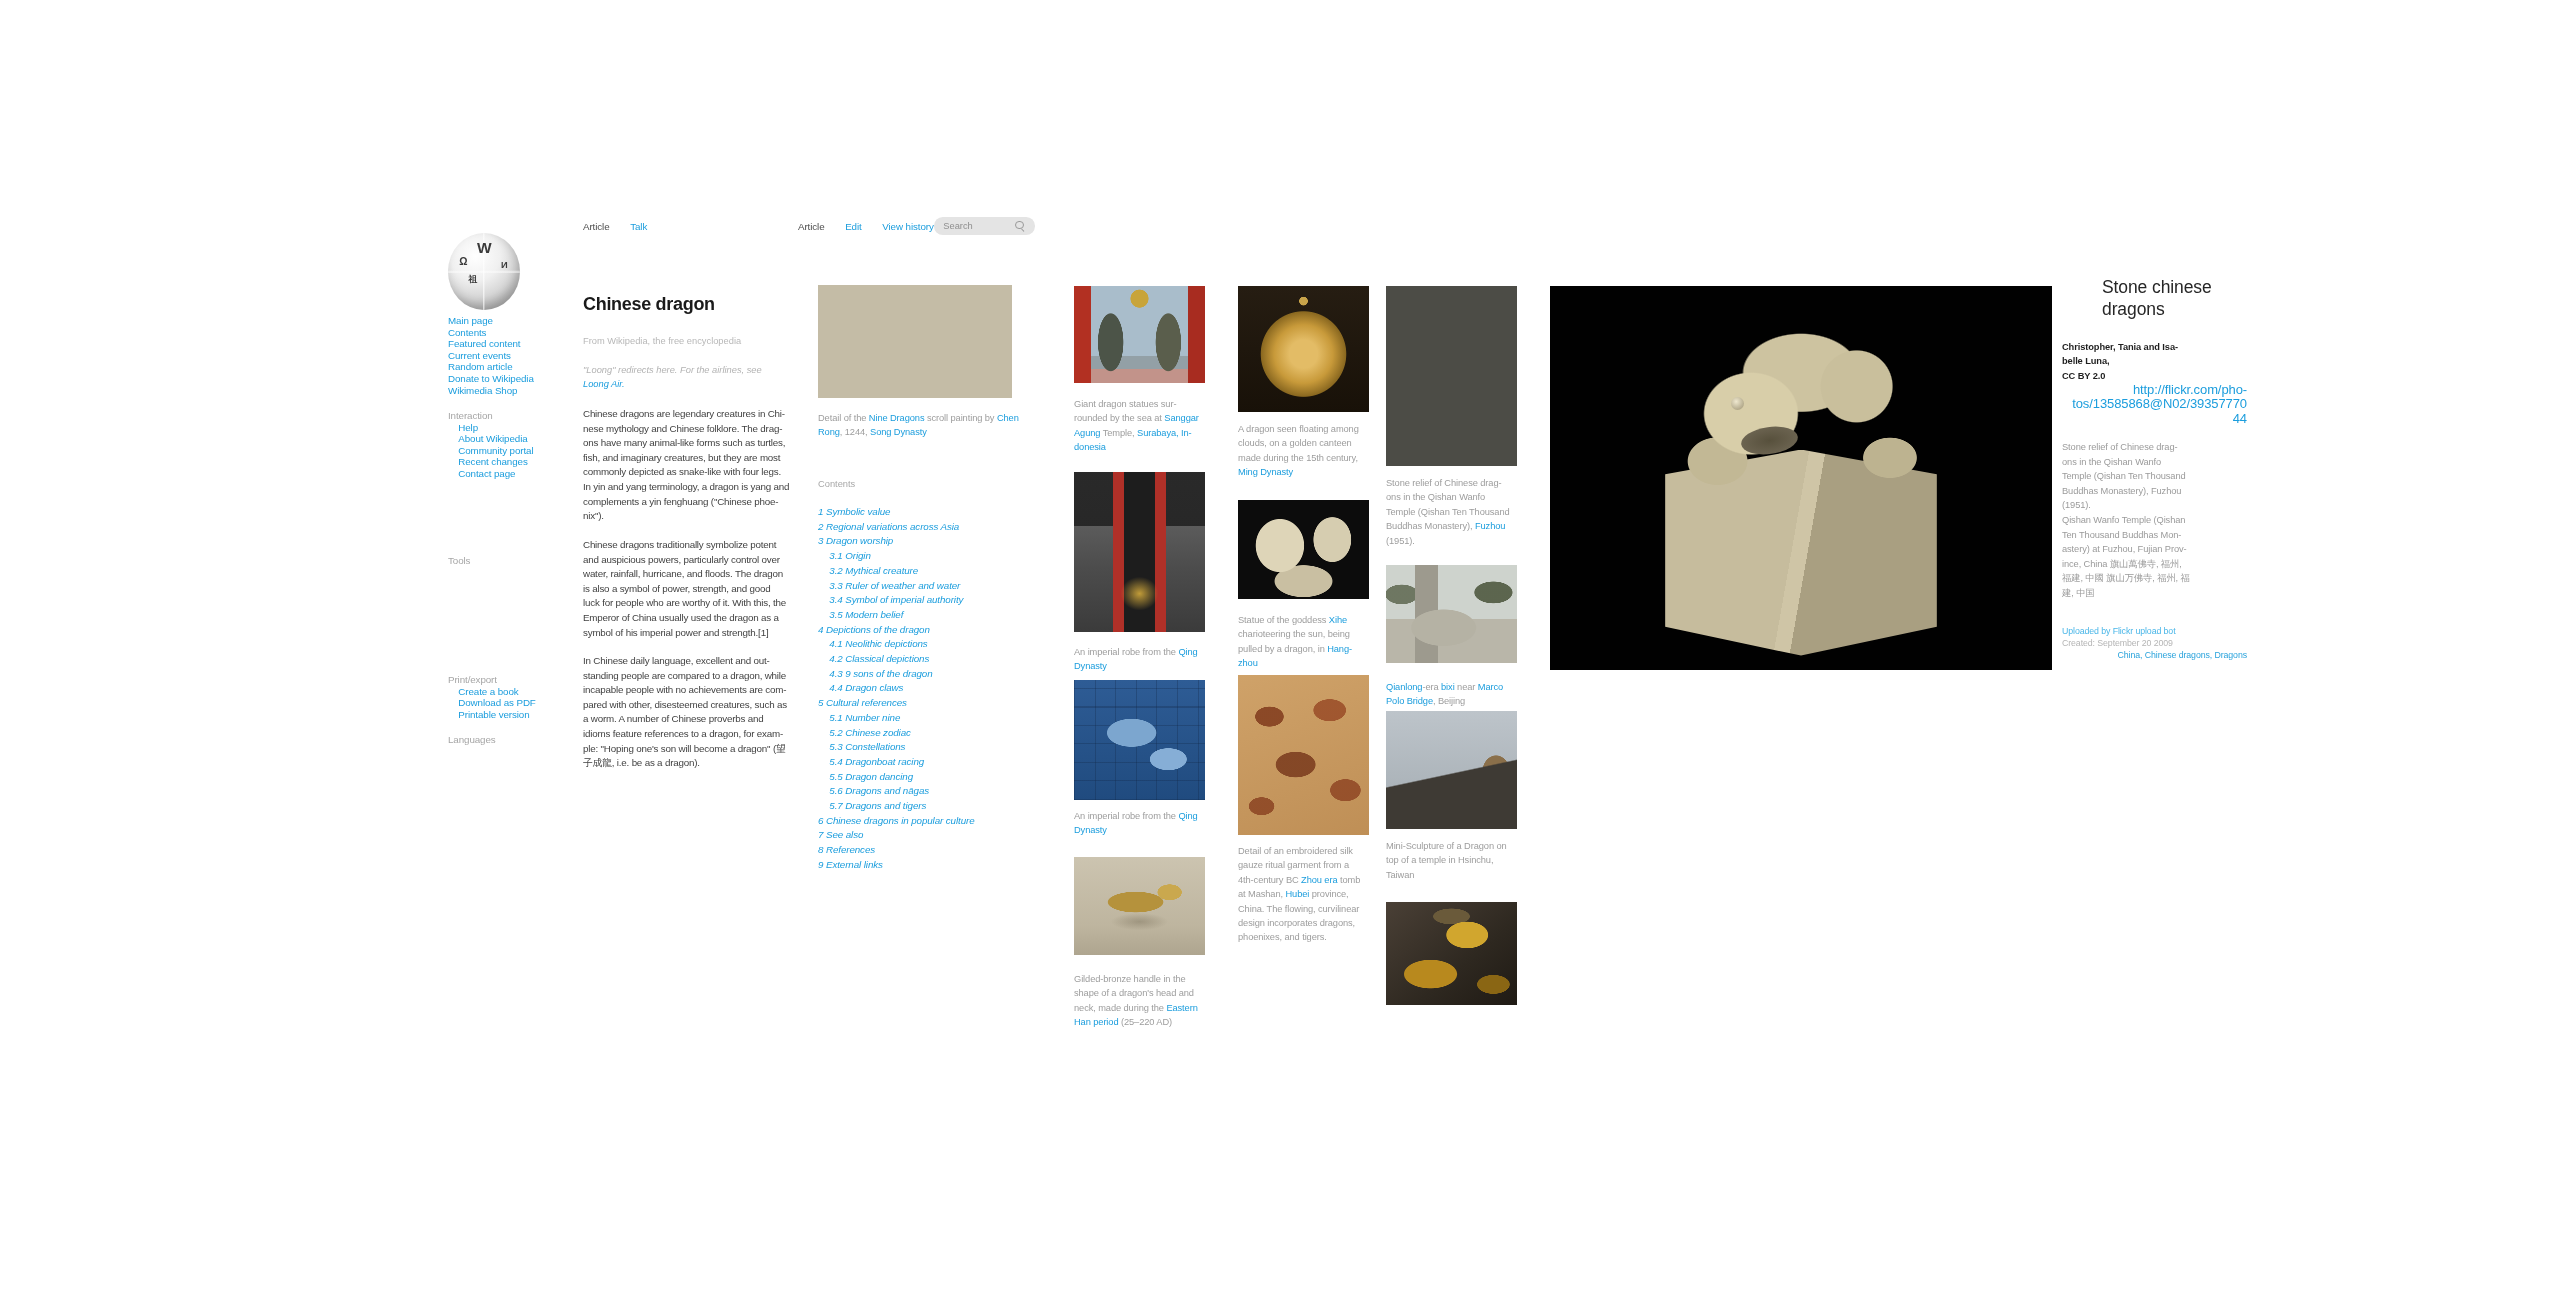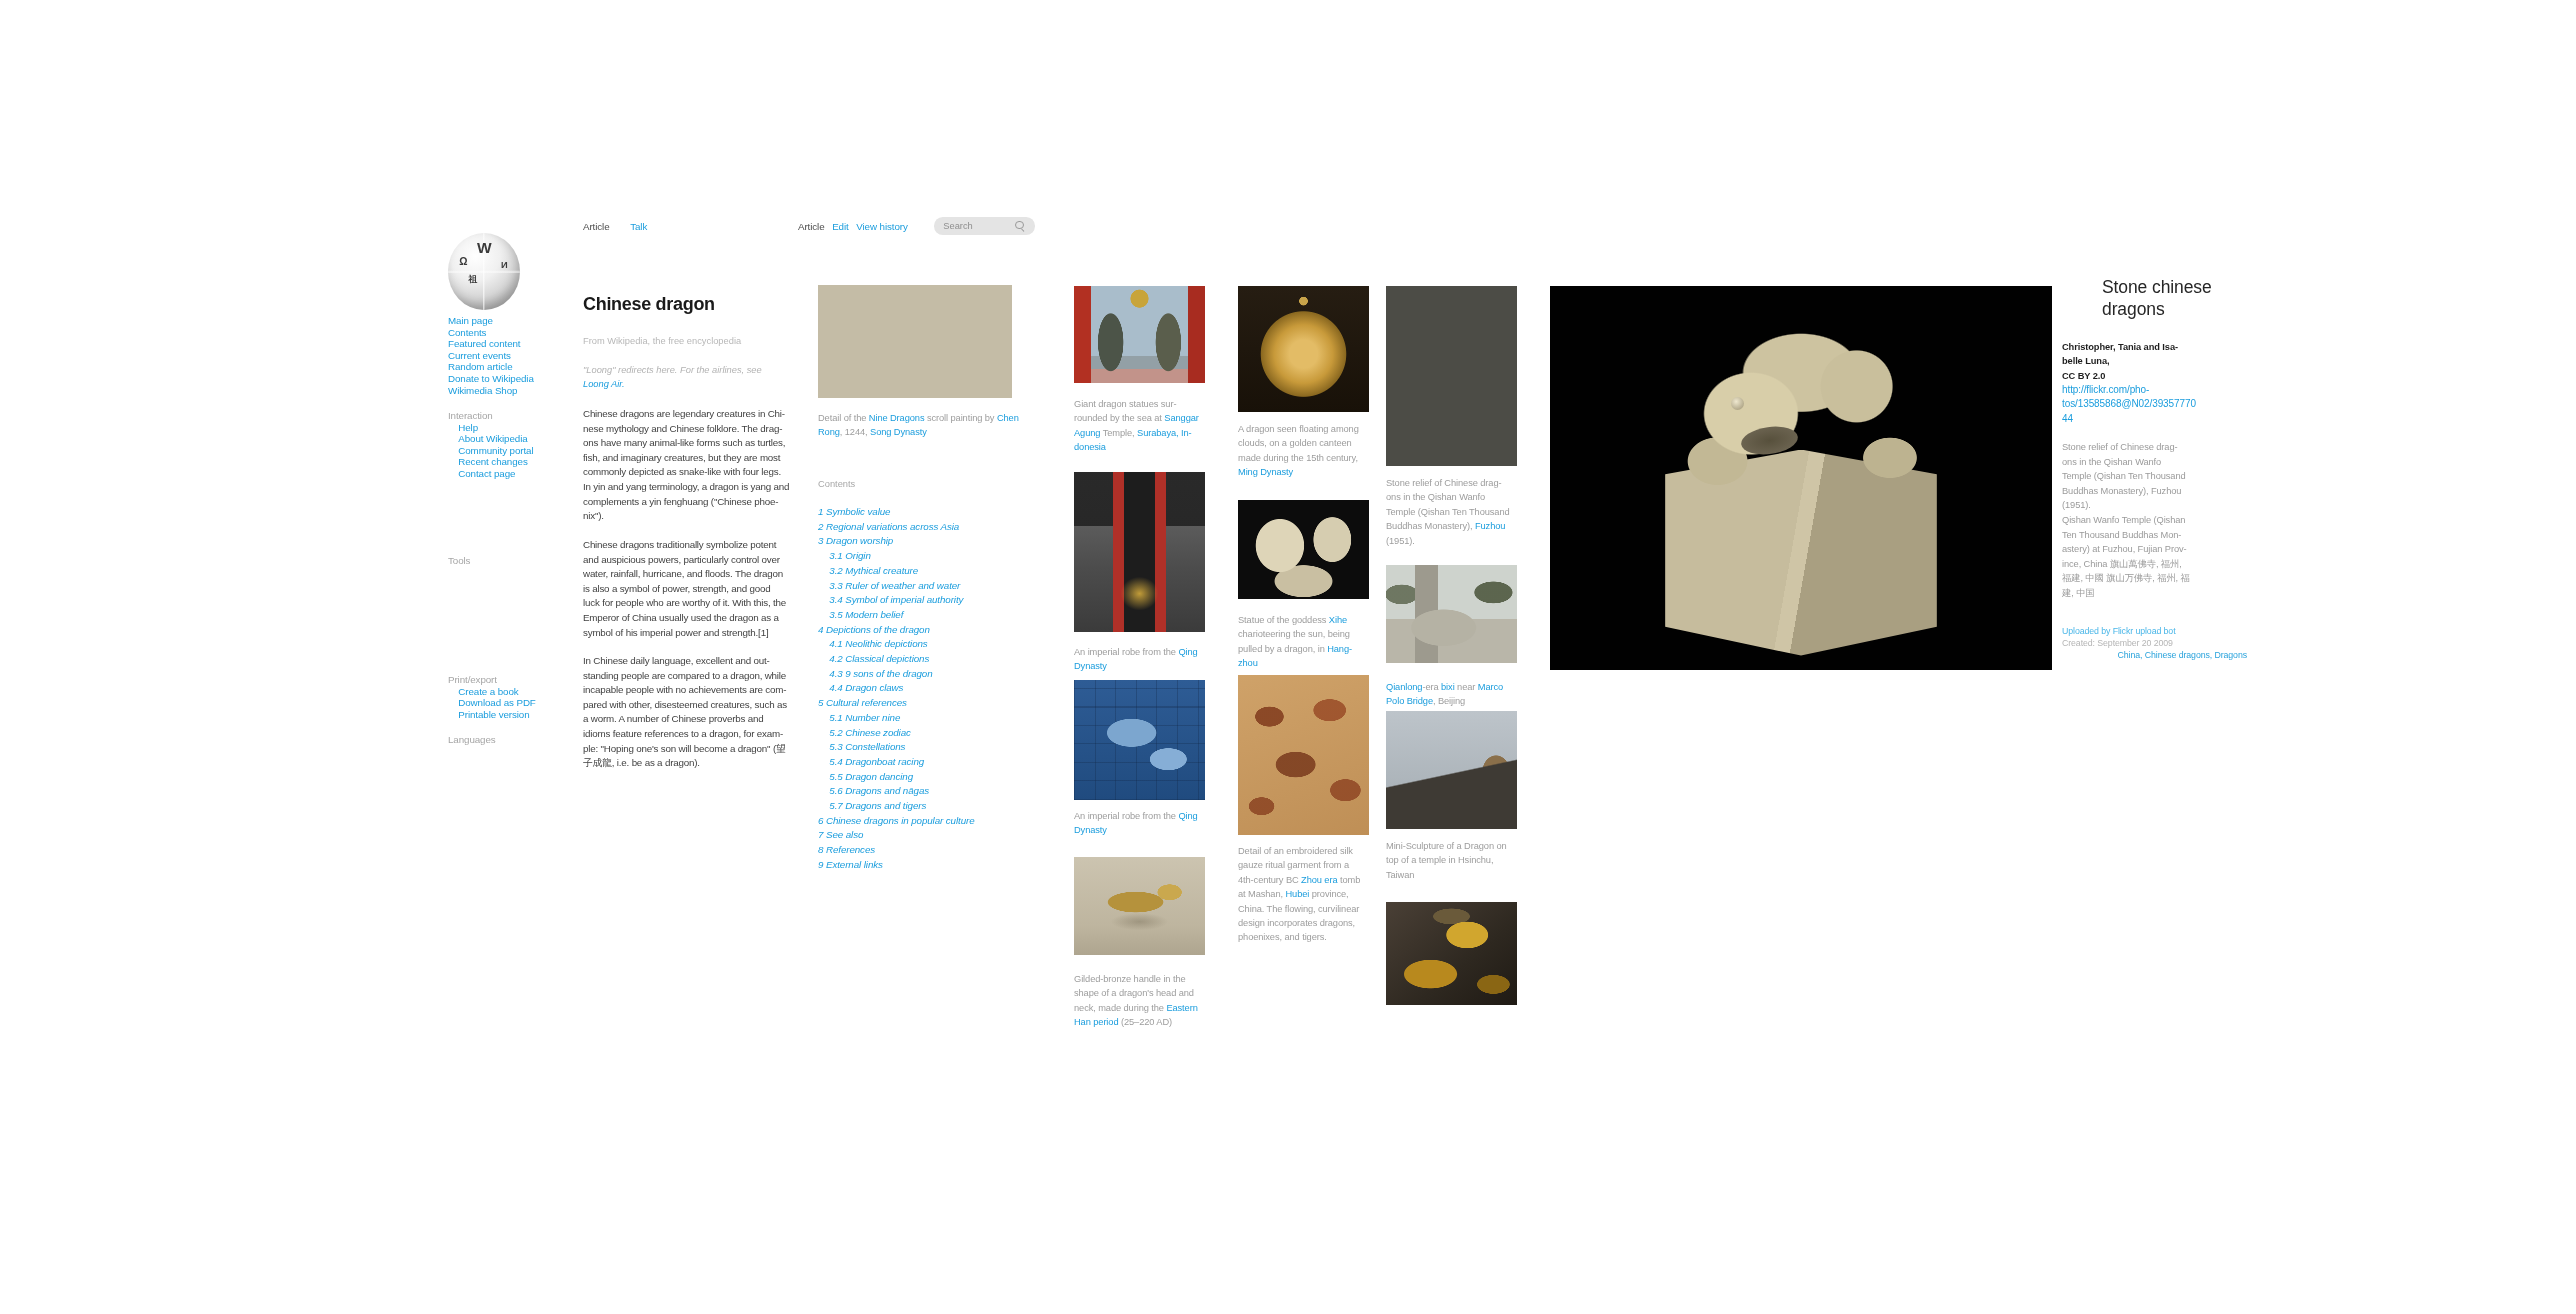--- a/index.html
+++ b/index.html
@@ -6,21 +6,21 @@
   #page{position:relative;width:2629px;height:1314px;background:#ffffff;overflow:hidden;
         font-family:"Liberation Sans",sans-serif;color:#414141;}
 
   
   .tabrow{position:absolute;top:221px;font-size:9.8px;letter-spacing:-0.1px;}
   .tab{display:inline-block;color:#4d4d4d;}
   .tab.blue{color:#1b9ddd;}
   #tabs-left{left:583px;}
   #tabs-left .tab+ .tab{margin-left:18px;}
   #tabs-right{left:798px;}
-  #tabs-right .tab+ .tab{margin-left:5px;}
+  #tabs-right .tab+ .tab{margin-left:18px;}
   #searchbox{position:absolute;left:934px;top:217px;width:101px;height:17.5px;background:#e4e4e4;
              border:none;border-radius:8.8px;}
   #search-input{position:absolute;left:0;top:0;width:82px;height:17.5px;border:none;background:transparent;
              outline:none;padding:0 0 0 9.3px;font-family:"Liberation Sans",sans-serif;font-size:9.3px;color:#6f6f6f;}
   #search-input::placeholder{color:#8f8f8f;opacity:1;}
   .search-icon{position:absolute;right:11.3px;top:3.6px;width:6.7px;height:6.7px;border:1.3px solid #9a9a9a;border-radius:50%;}
   .search-icon::after{content:"";position:absolute;left:5.7px;top:6.7px;width:1.3px;height:3.6px;background:#9a9a9a;
              transform:rotate(-45deg);border-radius:1px;}
 
   
@@ -175,21 +175,21 @@
         radial-gradient(ellipse 44px 33px at 82% 84%,#bdb390 0 60%,rgba(0,0,0,0) 62%);}
   .seal-mouth{position:absolute;left:38%;bottom:216px;width:57px;height:27px;border-radius:50%;
       background:radial-gradient(#57503c,#6b6350 70%);transform:rotate(-8deg);}
   .seal-eye{position:absolute;left:36%;bottom:260px;width:13.4px;height:13.4px;border-radius:50%;
       background:radial-gradient(circle at 40% 35%,#efe8cf,#9a9070);}
 
   
   .dp{position:absolute;left:2062px;width:185px;letter-spacing:-0.1px;}
   #dp-title{top:277px;font-size:17.5px;line-height:21.6px;color:#262626;white-space:pre-line;margin-left:40px;}
   #dp-credit{top:340px;font-size:9.3px;line-height:14.4px;font-weight:bold;color:#1f1f1f;white-space:pre-line;}
-  #dp-link{top:383px;font-size:10px;line-height:14.4px;color:#1b9ddd;white-space:pre-line;word-break:break-all;}
+  #dp-link{top:383px;font-size:13px;line-height:14.4px;color:#1b9ddd;white-space:pre-line;word-break:break-all;text-align:right;}
   #dp-desc{top:440px;font-size:9.3px;line-height:14.6px;color:#9b9b9b;white-space:pre-line;}
   #dp-up{top:626px;font-size:8.8px;color:#49b6e8;}
   #dp-created{top:638px;font-size:8.8px;color:#b5b5b5;}
   #dp-tags{top:650px;font-size:8.8px;color:#2aa3dc;text-align:right;}
 </style>
 </head>
 <body>
 
 <div id="page">
 

